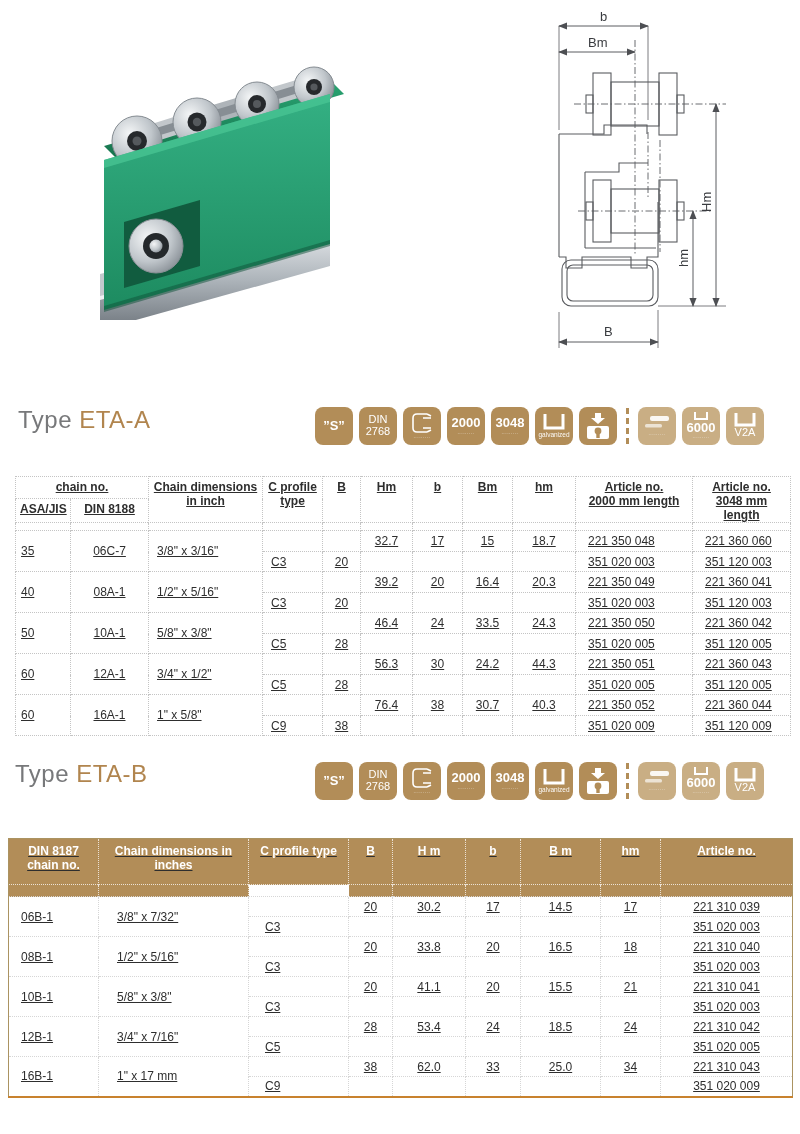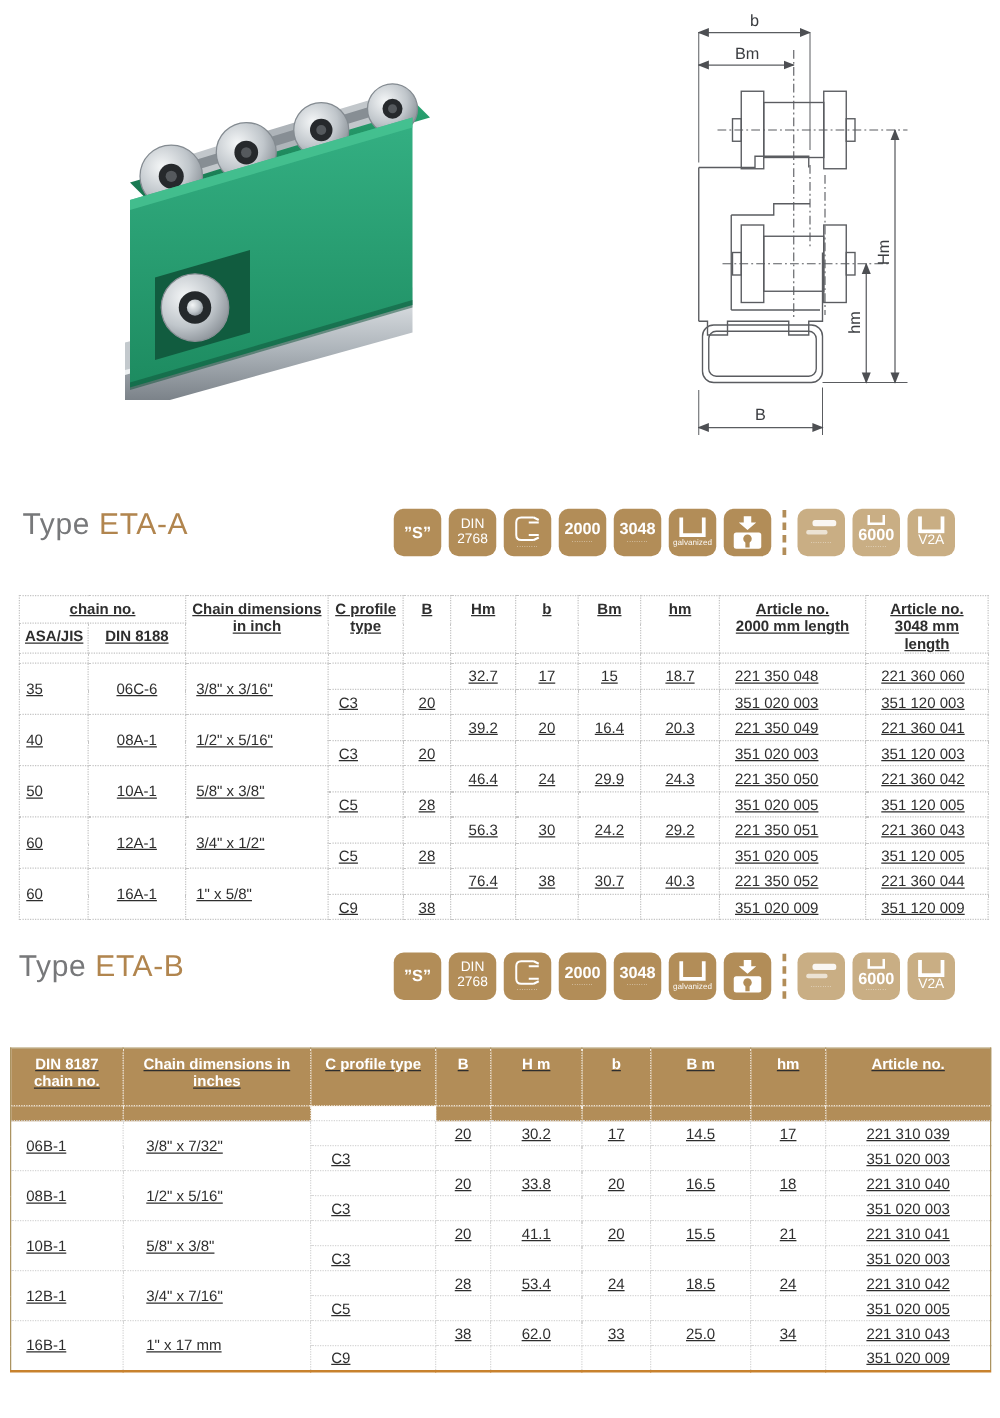--- a/index.html
+++ b/index.html
@@ -298,21 +298,21 @@
         <td></td>
         <td></td>
         <td></td>
         <td></td>
         <td></td>
         <td></td>
     </tr>
 
   <tr class="r1">
     <td rowspan="2" class="al mid2" style="padding-left:5px">35</td>
-    <td rowspan="2" class="ac mid2">06C-6</td>
+    <td rowspan="2" class="ac mid2">06C-7</td>
     <td rowspan="2" class="al mid2">3/8" x 3/16"</td>
     <td></td>
     <td></td>
     <td class="ac">32.7</td>
     <td class="ac">17</td>
     <td class="ac">15</td>
     <td class="ac">18.7</td>
     <td class="al" style="padding-left:12px">221 350 048</td>
     <td class="al" style="padding-left:12px">221 360 060</td>
   </tr>
@@ -352,21 +352,21 @@
   </tr>
 
   <tr class="r1">
     <td rowspan="2" class="al mid2" style="padding-left:5px">50</td>
     <td rowspan="2" class="ac mid2">10A-1</td>
     <td rowspan="2" class="al mid2">5/8" x 3/8"</td>
     <td></td>
     <td></td>
     <td class="ac">46.4</td>
     <td class="ac">24</td>
-    <td class="ac">29.9</td>
+    <td class="ac">33.5</td>
     <td class="ac">24.3</td>
     <td class="al" style="padding-left:12px">221 350 050</td>
     <td class="al" style="padding-left:12px">221 360 042</td>
   </tr>
   <tr class="r2">
     <td class="al">C5</td>
     <td class="ac">28</td>
     <td></td>
     <td></td>
     <td></td>
@@ -377,21 +377,21 @@
 
   <tr class="r1">
     <td rowspan="2" class="al mid2" style="padding-left:5px">60</td>
     <td rowspan="2" class="ac mid2">12A-1</td>
     <td rowspan="2" class="al mid2">3/4" x 1/2"</td>
     <td></td>
     <td></td>
     <td class="ac">56.3</td>
     <td class="ac">30</td>
     <td class="ac">24.2</td>
-    <td class="ac">29.2</td>
+    <td class="ac">44.3</td>
     <td class="al" style="padding-left:12px">221 350 051</td>
     <td class="al" style="padding-left:12px">221 360 043</td>
   </tr>
   <tr class="r2">
     <td class="al">C5</td>
     <td class="ac">28</td>
     <td></td>
     <td></td>
     <td></td>
     <td></td>

